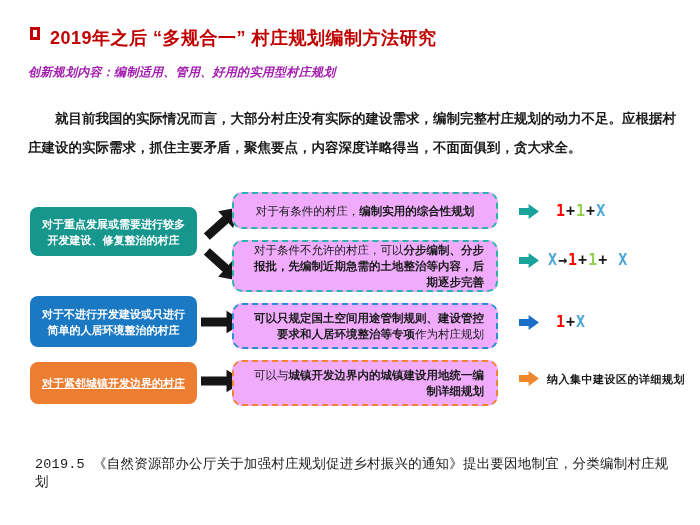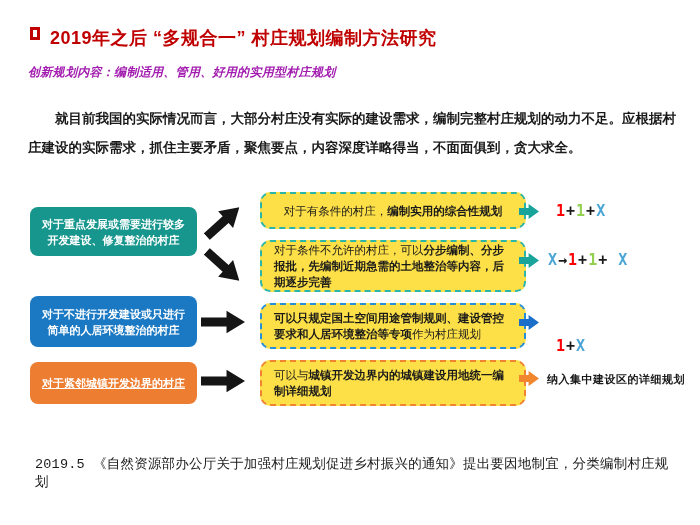--- a/index.html
+++ b/index.html
@@ -66,28 +66,28 @@
     background: #151515;
     clip-path: polygon(0 33%, 58% 33%, 58% 7%, 100% 50%, 58% 93%, 58% 67%, 0 67%);
   }
   .arr-up   { left: 201px; top: 209px; transform: rotate(-42deg); }
   .arr-down { left: 201px; top: 253px; transform: rotate(42deg); }
   .arr-mid  { left: 201px; top: 309px; }
   .arr-bot  { left: 201px; top: 368px; }
   
   .dash-box {
     position: absolute;
-    left: 260px; width: 266px;
+    left: 232px; width: 266px;
     border-radius: 10px;
-    background: #fde047;
+    background: #f0abfc;
     color: #1a1a1a;
     font-size: 11.5px;
     line-height: 16px;
     display: flex; align-items: center; justify-content: center;
-    text-align: left;
+    text-align: right;
     padding: 4px 12px;
   }
   .dash-box b { font-weight: bold; }
   .dash-1 { top: 192px; height: 37px; border: 2px dashed #2BB5A8; }
   .dash-2 { top: 240px; height: 52px; border: 2px dashed #2BB5A8; }
   .dash-3 { top: 303px; height: 46px; border: 2px dashed #278ED8; }
   .dash-4 { top: 360px; height: 46px; border: 2px dashed #F08232; }
   
   .sm-arrow {
     position: absolute;
@@ -102,21 +102,21 @@
   
   .formula {
     position: absolute;
     font-family: "DejaVu Sans Mono", monospace;
     font-size: 15px; font-weight: bold;
     letter-spacing: 1px;
     white-space: pre;
   }
   .f1 { left: 556px; top: 202px; }
   .f2 { left: 548px; top: 251px; }
-  .f3 { left: 556px; top: 313px; margin-top: 24px; }
+  .f3 { left: 556px; top: 313px; }
   .c-red   { color: #FF0000; }
   .c-green { color: #92D050; }
   .c-blue  { color: #4BA6D5; }
   .c-black { color: #1a1a1a; }
   .outcome-label {
     position: absolute;
     left: 547px; top: 372px;
     color: #1a1a1a;
     font-size: 11px; font-weight: bold;
     letter-spacing: 0.5px;

